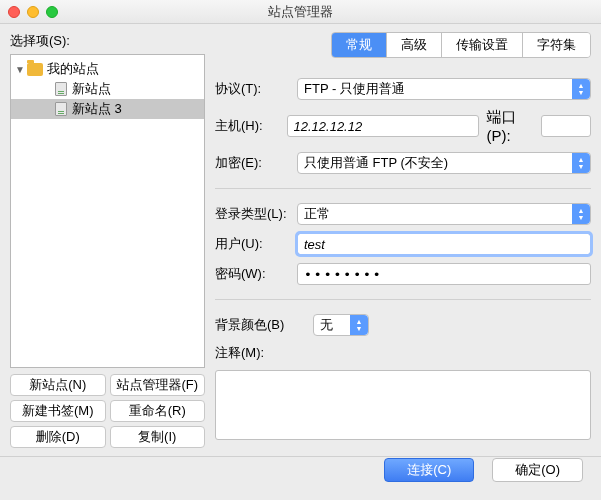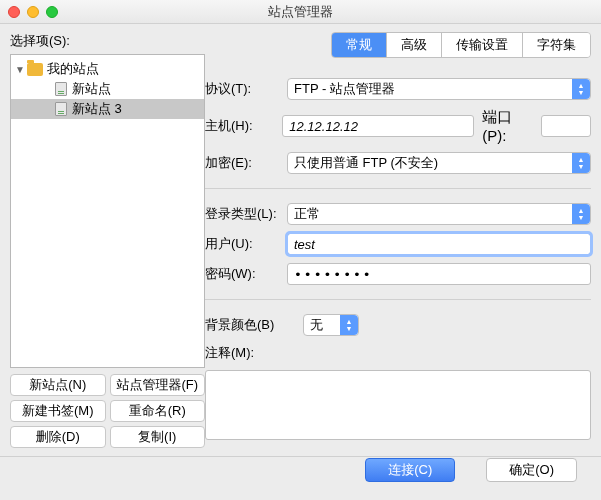--- a/index.html
+++ b/index.html
@@ -4,21 +4,21 @@
 <style>
 * { box-sizing: border-box; margin: 0; padding: 0; }
 body { font-family: -apple-system, "Helvetica Neue", Arial, sans-serif; font-size: 13px; background: #ececec; width: 601px; height: 500px; overflow: hidden; }
 .titlebar { height: 24px; background: linear-gradient(#f6f6f6,#e8e8e8); border-bottom: 1px solid #d0d0d0; display: flex; align-items: center; padding: 0 8px; position: relative; }
 .traffic { display: flex; gap: 7px; }
 .dot { width: 12px; height: 12px; border-radius: 50%; }
 .red { background: #ff5f57; border: 0.5px solid #e24238; }
 .yellow { background: #ffbd2e; border: 0.5px solid #e1a116; }
 .green { background: #28c940; border: 0.5px solid #1bad2b; }
 .title { position: absolute; left: 0; right: 0; text-align: center; font-size: 13px; color: #333; pointer-events: none; }
-.content { display: flex; padding: 8px 10px; height: calc(100% - 24px - 44px); }
+.content { display: flex; padding: 8px 10px; gap: 10px; height: calc(100% - 24px - 44px); }
 .left { width: 195px; display: flex; flex-direction: column; }
 .left-label { font-size: 13px; margin-bottom: 4px; }
 .tree { flex: 1; background: #fff; border: 1px solid #b8b8b8; overflow: auto; padding: 4px 0; }
 .tree-row { display: flex; align-items: center; height: 20px; padding-left: 4px; font-size: 13px; }
 .tree-row.sel { background: #c8c8c8; color: #000000; }
 .tree-indent2 { padding-left: 44px; }
 .disclosure { width: 10px; color: #666; font-size: 10px; margin-right: 2px; }
 .folder-icon { width: 16px; height: 13px; background: #f0b83a; border-radius: 2px; margin-right: 4px; position: relative; }
 .folder-icon::before { content: ''; position: absolute; top: -3px; left: 0; width: 7px; height: 3px; background: #f0b83a; border-radius: 1px 1px 0 0; }
 .server-icon { width: 12px; height: 14px; background: #e8e8e8; border: 1px solid #999; margin-right: 5px; border-radius: 1px; position: relative; }
@@ -38,21 +38,21 @@
 .select.small { flex: none; width: 56px; }
 .select-arrows { position: absolute; right: 0; top: 0; bottom: 0; width: 18px; background: #5a9bff; border-radius: 0 4px 4px 0; display: flex; flex-direction: column; align-items: center; justify-content: center; color: #fff; font-size: 7px; line-height: 7px; }
 .input { flex: 1; height: 22px; border: 1px solid #c0c0c0; border-radius: 3px; padding: 0 6px; font-size: 13px; background: #fff; font-style: italic; }
 .input.focus { outline: 3px solid #9bc1ff; outline-offset: -1px; border-color: #7aa9e8; }
 .input.port { width: 50px; flex: none; }
 .port-label { font-size: 15px; }
 .pwd { font-family: monospace; letter-spacing: 2px; }
 .sep { border: none; border-top: 1px solid #d0d0d0; margin: 6px 0; }
 .textarea { flex: 1; min-height: 70px; background: #fff; border: 1px solid #c0c0c0; border-radius: 3px; }
 .row.top-align { align-items: flex-start; }
-.footer { height: 27px; border-top: 1px solid #d0d0d0; display: flex; align-items: center; justify-content: flex-end; padding: 0 24px; gap: 31px; background: #ececec; }
+.footer { height: 27px; border-top: 1px solid #d0d0d0; display: flex; align-items: center; justify-content: flex-end; padding: 0 18px; gap: 18px; background: #ececec; }
 .fbtn { height: 24px; padding: 0 22px; border-radius: 4px; border: 1px solid #c0c0c0; background: #fff; font-size: 13px; cursor: pointer; }
 .fbtn.primary { background: linear-gradient(#6fa8ff,#3f7df2); color: #fff; border-color: #2f6de0; }
 </style>
 </head>
 <body>
 
 <div class="titlebar">
   <div class="traffic">
     <div class="dot red"></div>
     <div class="dot yellow"></div>
@@ -96,21 +96,21 @@
         <div class="seg-item">高级</div>
         <div class="seg-item">传输设置</div>
         <div class="seg-item">字符集</div>
       </div>
     </div>
 
     <div class="form">
       <div class="row">
         <div class="row-label">协议(T):</div>
         <div class="select">
-          <span>FTP - 站点管理器</span>
+          <span>FTP - 只使用普通</span>
           <div class="select-arrows">▲<br>▼</div>
         </div>
       </div>
       <div class="row">
         <div class="row-label">主机(H):</div>
         <input class="input" value="12.12.12.12" style="">
         <span class="port-label">端口(P):</span>
         <input class="input port" value="" style="">
       </div>
       <div class="row">

